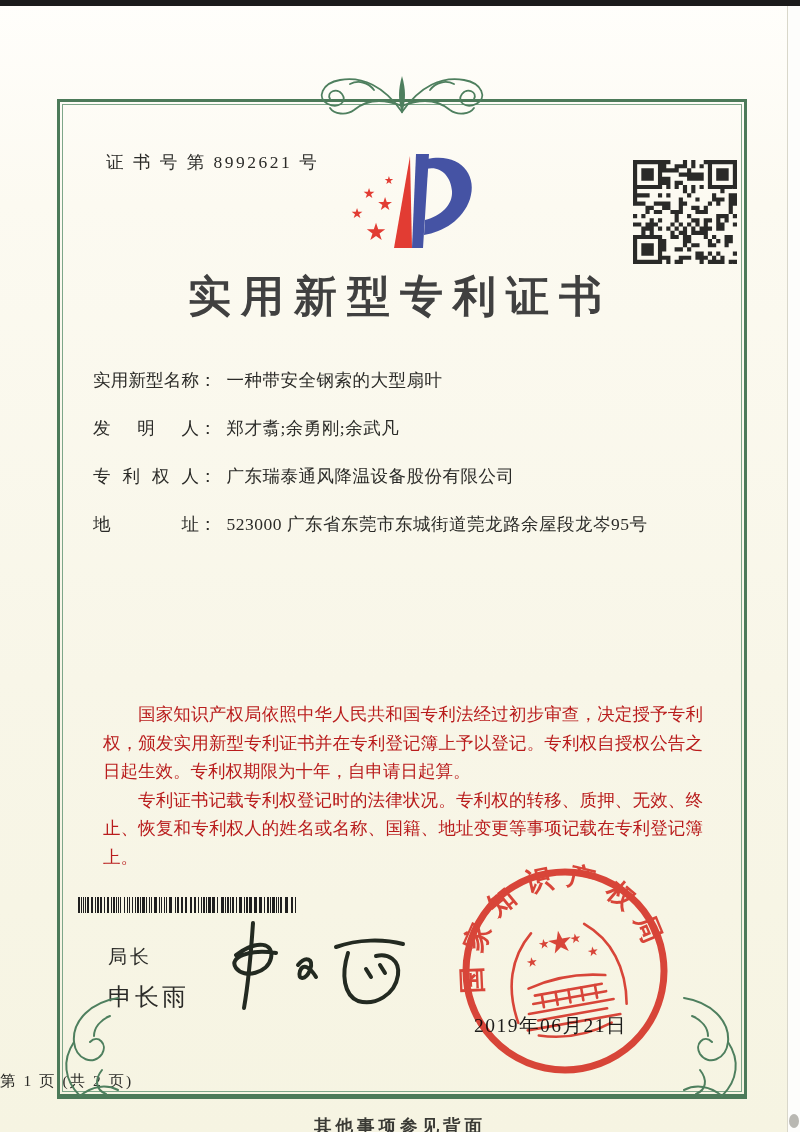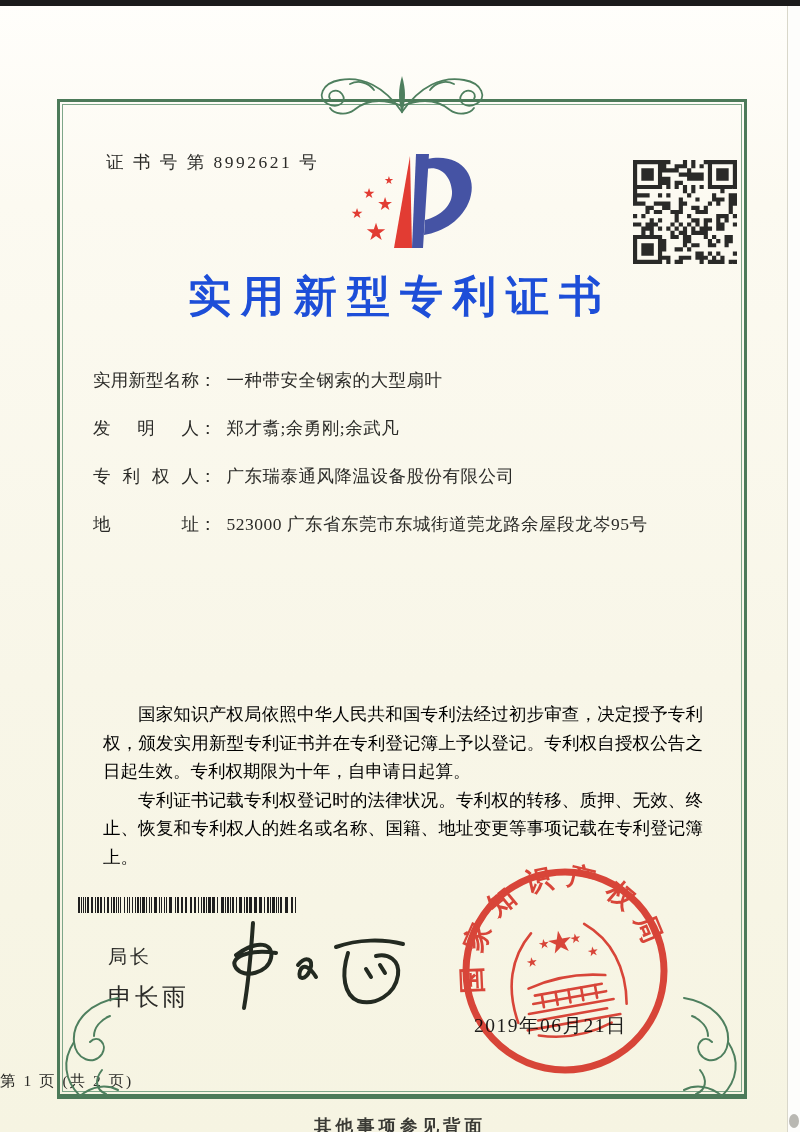--- a/index.html
+++ b/index.html
@@ -15,29 +15,29 @@
     border:3px solid #4c7a59;border-bottom-width:5px}
   .frame-inner{position:absolute;inset:2px;border:1px solid #7ea689}
   .ornament-top{position:absolute;left:278px;top:68px;z-index:3}
   .ornament-corner{position:absolute;top:992px;z-index:3}
   .ornament-corner.left{left:44px}
   .ornament-corner.right{left:678px}
   .cert-no{position:absolute;left:106px;top:150px;font-size:17.5px;letter-spacing:2.5px;white-space:nowrap}
   .logo{position:absolute;left:336px;top:148px}
   .qr{position:absolute;left:633px;top:160px}
   .doc-title{position:absolute;left:0;top:268px;width:800px;text-align:center;
-    font-size:43px;font-weight:bold;letter-spacing:10px;color:#1d4ed8}
+    font-size:43px;font-weight:bold;letter-spacing:10px;color:#404040}
   .fields{position:absolute;left:93px;top:368px;width:606px}
   .field-row{height:27px;margin-bottom:21px;font-size:17.5px;white-space:nowrap}
   .f-label{display:inline-block;width:106px;text-align:justify;text-align-last:justify;vertical-align:top}
   .f-colon{display:inline-block;margin-right:10px}
   .f-value{letter-spacing:.5px}
   .f-pair2{display:inline-block;margin-left:54px}
   .body-text{position:absolute;left:103px;top:700px;width:600px;font-size:17.5px;
-    line-height:28.5px;text-align:justify;color:#000000}
+    line-height:28.5px;text-align:justify;color:#b91c1c}
   .body-text p{margin:0;text-indent:2em}
   .barcode{position:absolute;left:78px;top:897px}
   .signer-title{position:absolute;left:108px;top:944px;font-family:"Liberation Sans","DejaVu Sans",sans-serif;
     font-size:19px;letter-spacing:3px}
   .signer-name{position:absolute;left:108px;top:981px;font-family:Liberation Mono, monospace;
     font-size:24px;letter-spacing:3px}
   .signature{position:absolute;left:198px;top:913px}
   .seal{position:absolute;left:458px;top:864px;transform:rotate(-10deg);
     mix-blend-mode:multiply;opacity:.93;z-index:2}
   .seal-date{position:absolute;left:474px;top:1012px;font-size:19.5px;letter-spacing:1.5px;z-index:1;color:#1d1d1b}

